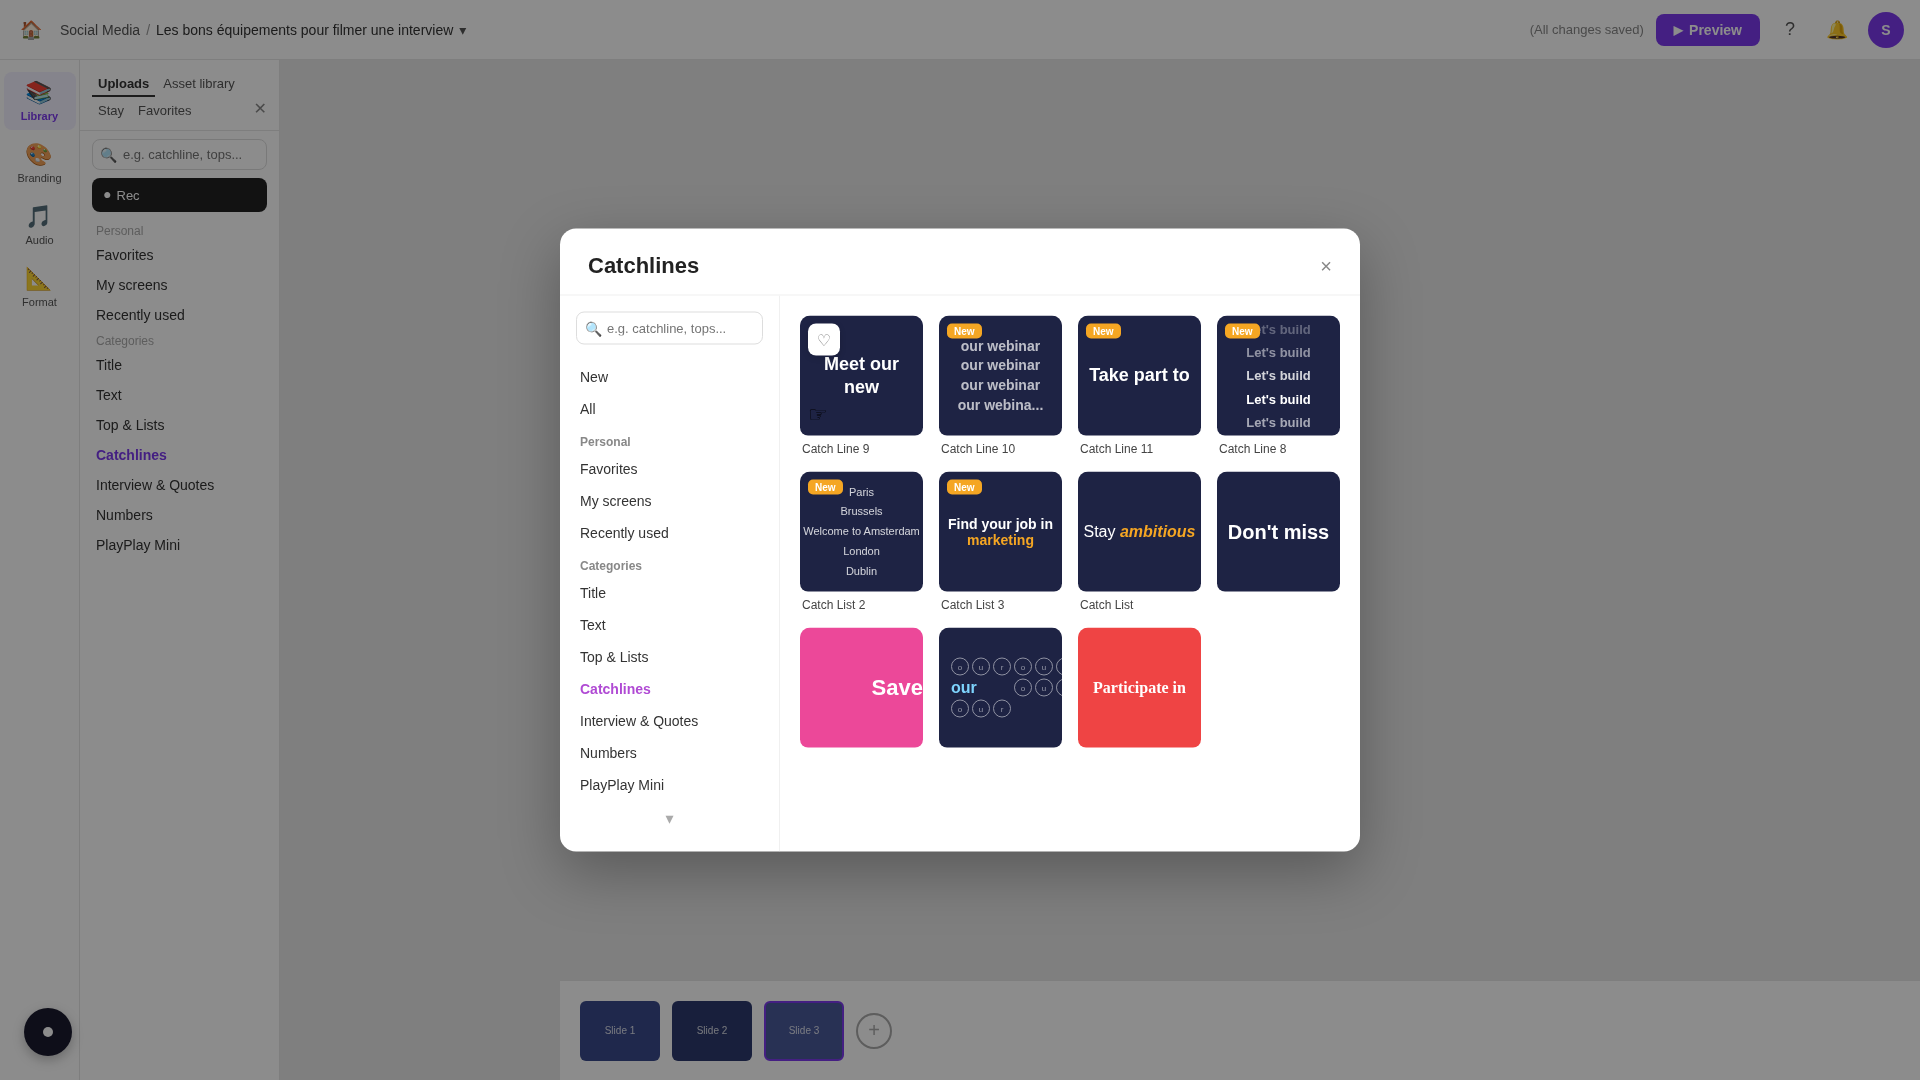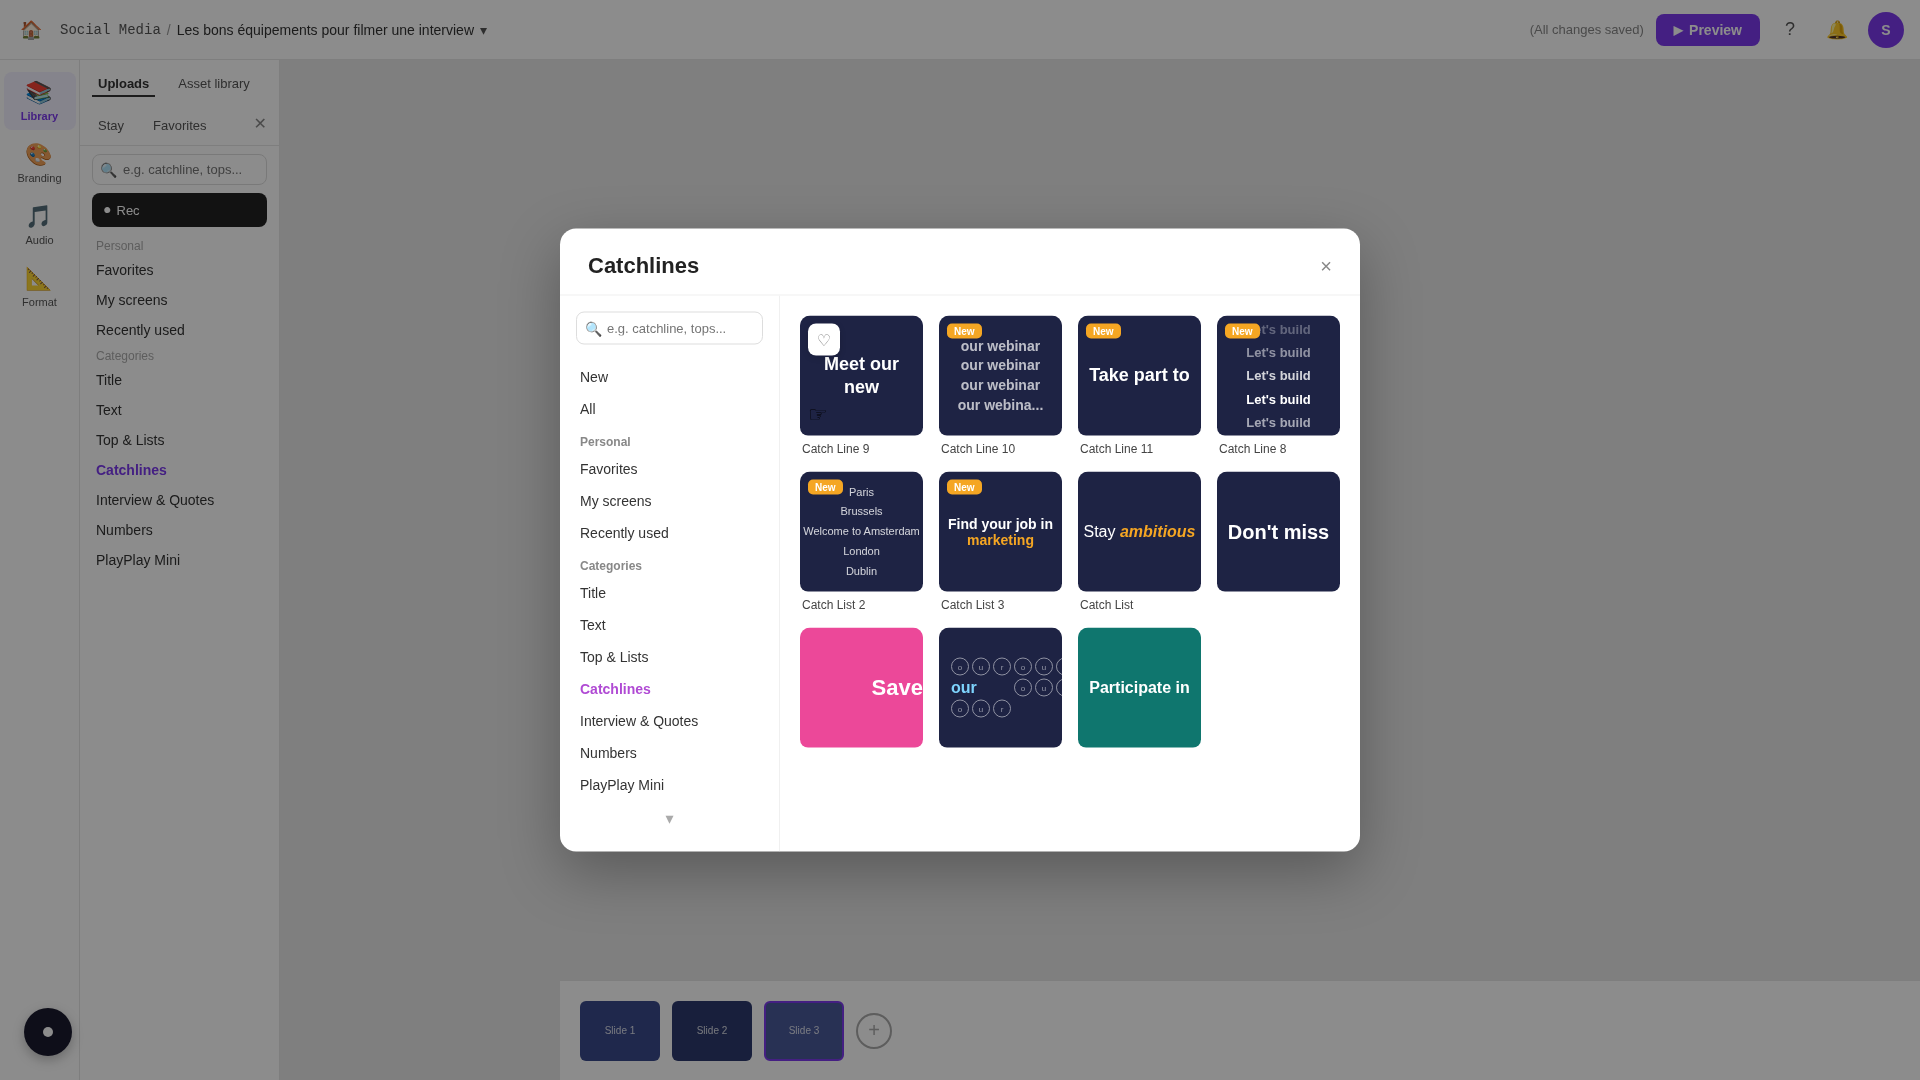--- a/index.html
+++ b/index.html
@@ -2,21 +2,21 @@
 <html><head>
   <meta charset="utf-8">
   <style>
     * { box-sizing: border-box; margin: 0; padding: 0; }
     body { font-family: -apple-system, BlinkMacSystemFont, 'Segoe UI', sans-serif; background: #f0f0f0; width: 1920px; height: 1080px; overflow: hidden; position: relative; }
 
     
     .topbar { display: flex; align-items: center; height: 60px; background: #fff; border-bottom: 1px solid #e5e5e5; padding: 0 16px; gap: 12px; }
     .topbar-home-icon { width: 32px; height: 32px; display: flex; align-items: center; justify-content: center; cursor: pointer; color: #555; font-size: 18px; }
     .topbar-breadcrumb { display: flex; align-items: center; gap: 6px; font-size: 14px; color: #333; }
-    .topbar-breadcrumb .project { color: #555; font-family: Liberation Mono, monospace; }
+    .topbar-breadcrumb .project { color: #555; }
     .topbar-breadcrumb .separator { color: #999; }
     .topbar-breadcrumb .title { font-weight: 500; }
     .topbar-breadcrumb .chevron { cursor: pointer; color: #555; }
     .topbar-spacer { flex: 1; }
     .topbar-saved { font-size: 13px; color: #888; }
     .topbar-preview-btn { background: #7c3aed; color: #fff; border: none; border-radius: 8px; padding: 8px 18px; font-size: 14px; font-weight: 600; cursor: pointer; display: flex; align-items: center; gap: 6px; }
     .topbar-preview-btn .play-icon { font-size: 12px; }
     .topbar-icon-btn { width: 36px; height: 36px; border-radius: 50%; display: flex; align-items: center; justify-content: center; cursor: pointer; background: none; border: none; font-size: 18px; color: #555; }
     .topbar-avatar { width: 36px; height: 36px; border-radius: 50%; background: #7c3aed; color: #fff; display: flex; align-items: center; justify-content: center; font-size: 14px; font-weight: 700; cursor: pointer; }
 
@@ -24,21 +24,21 @@
     .left-sidebar { position: absolute; top: 60px; left: 0; width: 80px; height: calc(1080px - 60px); background: #fff; border-right: 1px solid #e5e5e5; display: flex; flex-direction: column; align-items: center; padding: 12px 0; gap: 4px; }
     .sidebar-item { display: flex; flex-direction: column; align-items: center; gap: 4px; padding: 8px 12px; border-radius: 8px; cursor: pointer; width: 72px; }
     .sidebar-item.active { background: #f3f0ff; }
     .sidebar-item .s-icon { font-size: 22px; }
     .sidebar-item.active .s-icon { color: #7c3aed; }
     .sidebar-item .s-label { font-size: 11px; color: #555; }
     .sidebar-item.active .s-label { color: #7c3aed; font-weight: 600; }
 
     
     .library-panel { position: absolute; top: 60px; left: 80px; width: 200px; height: calc(1080px - 60px); background: #fff; border-right: 1px solid #e5e5e5; padding: 12px 0; }
-    .library-panel-tabs { display: flex; gap: 17px; padding: 0 12px; flex-wrap: wrap; border-bottom: 1px solid #e5e5e5; padding-bottom: 8px; margin-bottom: 8px; }
+    .library-panel-tabs { display: flex; gap: 2px; padding: 0 12px; flex-wrap: wrap; border-bottom: 1px solid #e5e5e5; padding-bottom: 8px; margin-bottom: 8px; }
     .lib-tab { font-size: 13px; color: #555; cursor: pointer; padding: 4px 6px; white-space: nowrap; }
     .lib-tab.active { color: #333; font-weight: 600; border-bottom: 2px solid #333; }
     .lib-tab-close { margin-left: auto; cursor: pointer; font-size: 16px; color: #888; }
     .library-search { margin: 8px 12px; position: relative; }
     .library-search input { width: 100%; border: 1px solid #ddd; border-radius: 8px; padding: 7px 10px 7px 30px; font-size: 13px; outline: none; color: #555; }
     .library-search .search-icon { position: absolute; left: 8px; top: 50%; transform: translateY(-50%); font-size: 14px; color: #aaa; }
     .lib-rec-btn { margin: 8px 12px; background: #222; color: #fff; border: none; border-radius: 8px; padding: 9px 12px; font-size: 13px; cursor: pointer; display: flex; align-items: center; gap: 6px; width: calc(100% - 24px); }
     .lib-section { padding: 4px 16px 2px; font-size: 12px; color: #aaa; font-weight: 500; }
     .lib-item { padding: 7px 16px; font-size: 14px; color: #333; cursor: pointer; }
     .lib-item.active { color: #7c3aed; font-weight: 600; }
@@ -313,21 +313,21 @@
               <span style="border:1px solid #fff;border-radius:50%;width:18px;height:18px;display:flex;align-items:center;justify-content:center;font-size:8px;color:#fff;opacity:0.5;">r</span>
               <span style="border:1px solid #fff;border-radius:50%;width:18px;height:18px;display:flex;align-items:center;justify-content:center;font-size:8px;color:#fff;opacity:0.5;">o</span>
               <span style="border:1px solid #fff;border-radius:50%;width:18px;height:18px;display:flex;align-items:center;justify-content:center;font-size:8px;color:#fff;opacity:0.5;">u</span>
               <span style="border:1px solid #fff;border-radius:50%;width:18px;height:18px;display:flex;align-items:center;justify-content:center;font-size:8px;color:#fff;opacity:0.5;">r</span>
             </div>
           </div>
           <div class="card-label"></div>
         </div>
 
         <div class="card">
-          <div class="card-thumbnail" style="background:#0f766e;">
+          <div class="card-thumbnail" style="background:#ef4444;font-family:Liberation Serif, serif;">
             <div class="card-text-participate">Participate in</div>
           </div>
           <div class="card-label"></div>
         </div>
 
       </div>
     </div>
   </div>
 </div>
 

